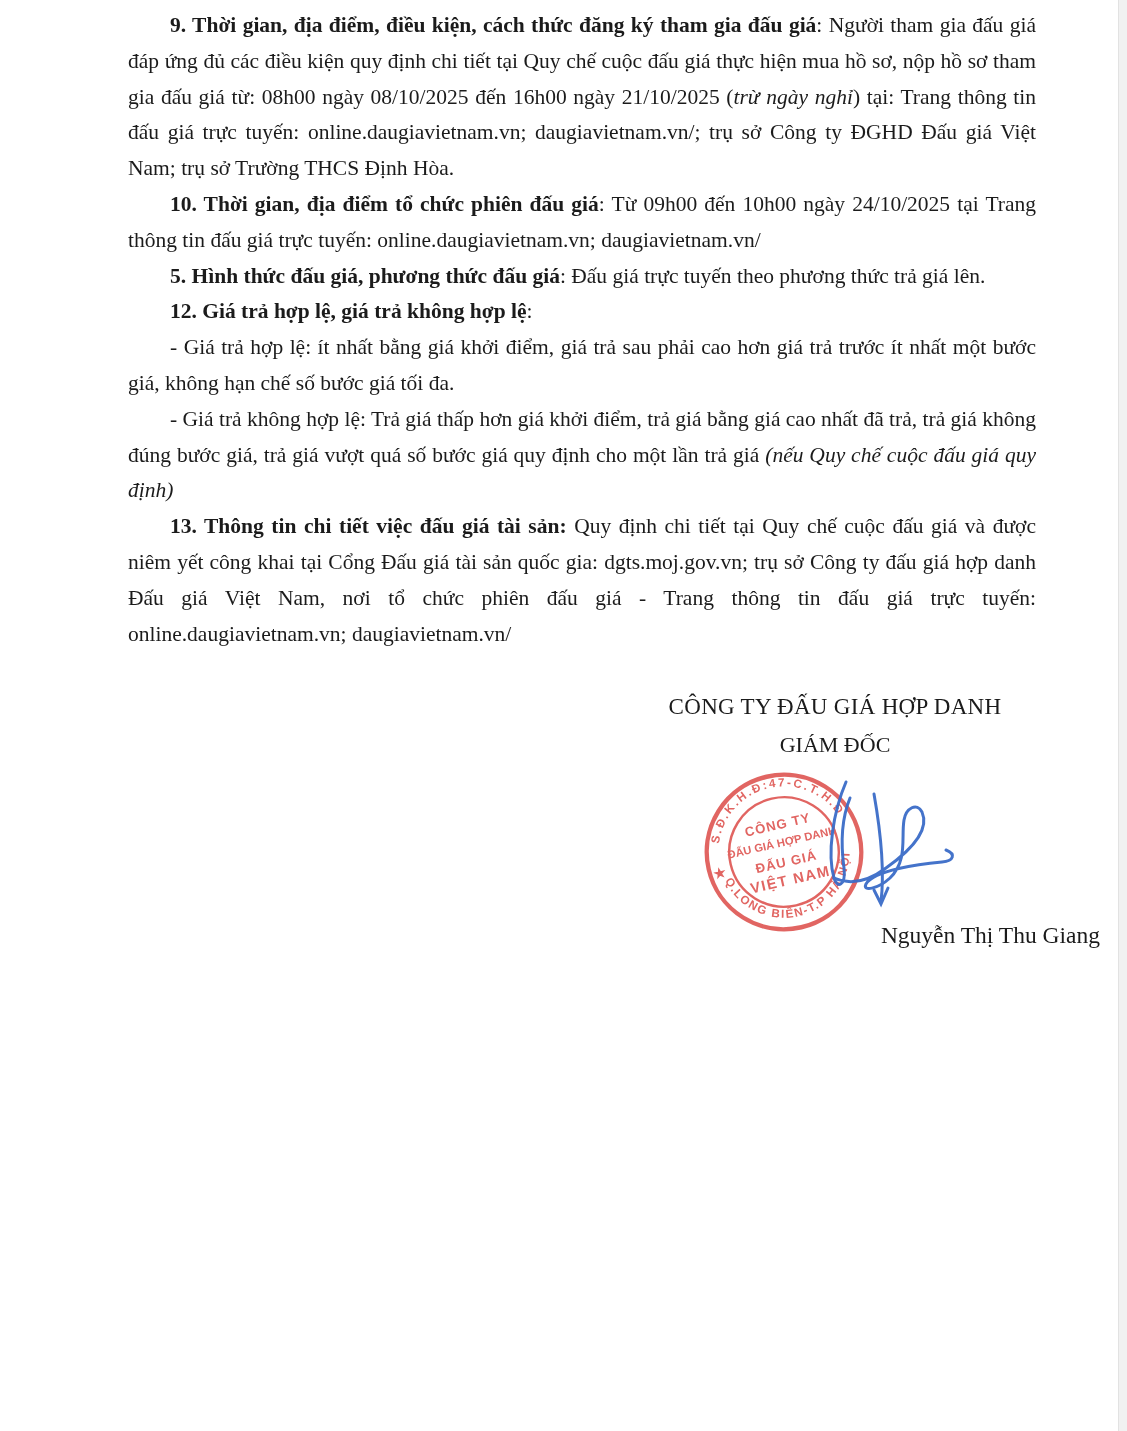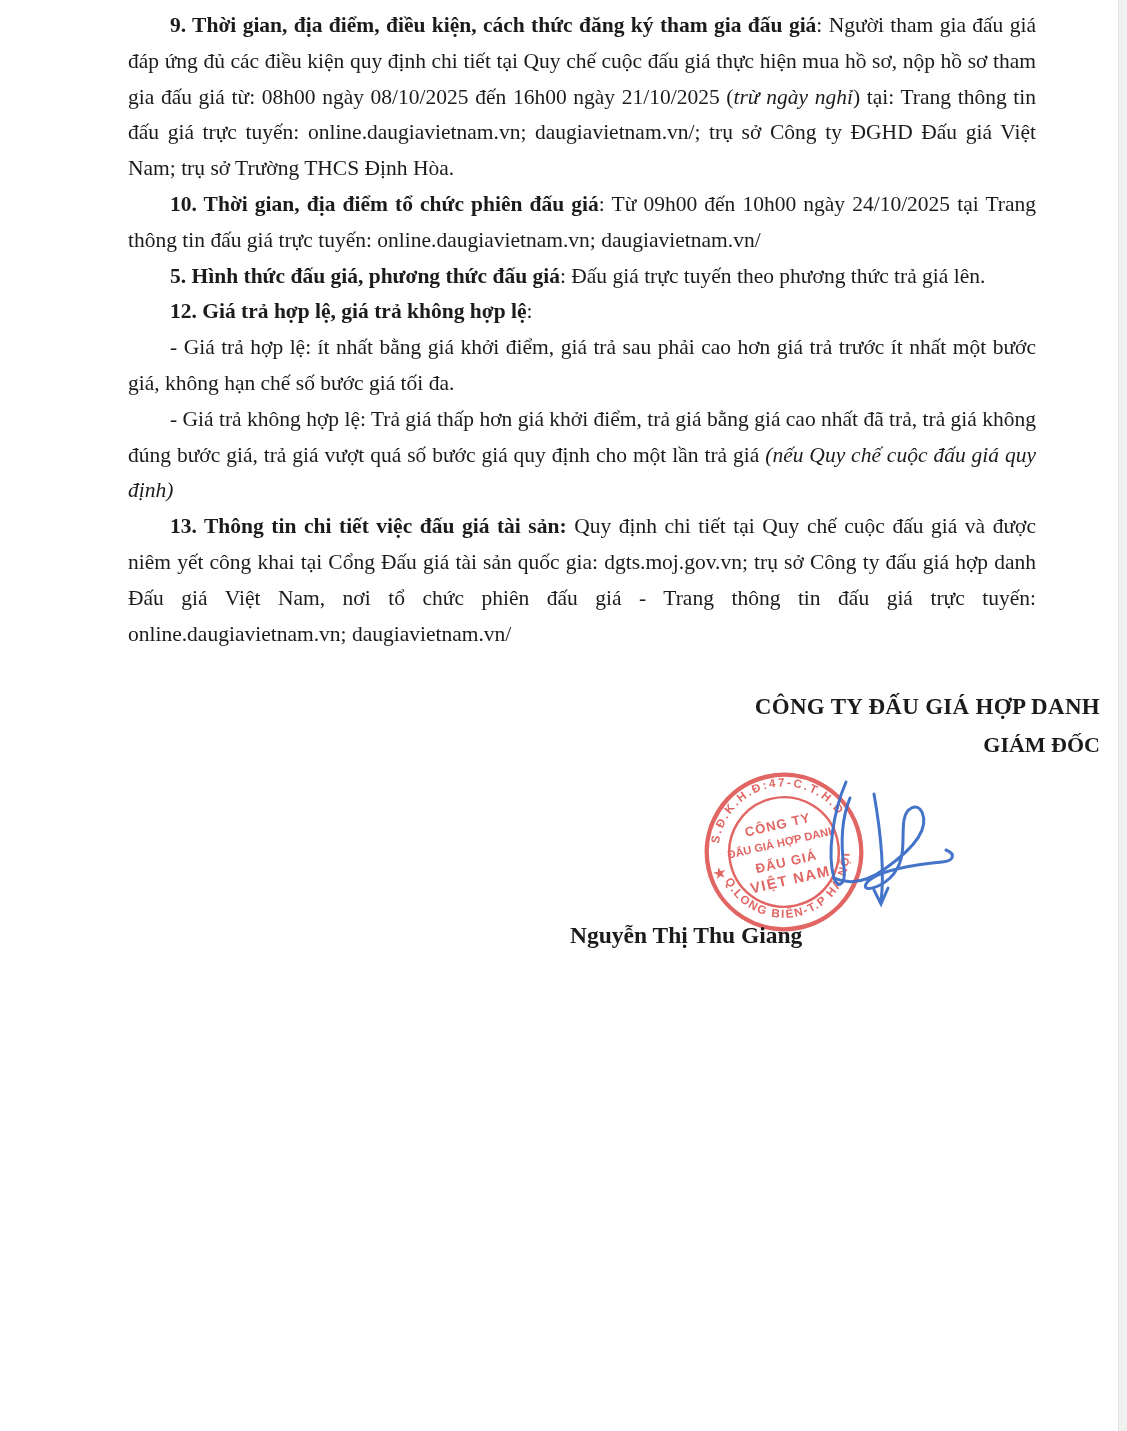--- a/index.html
+++ b/index.html
@@ -19,41 +19,41 @@
     text-align:justify;
   }
   .para { margin:0; text-indent:42px; }
   .seg-bold   { font-weight:bold; }
   .seg-normal { font-weight:normal; }
   .seg-italic { font-style:italic; }
 
   .sig-block {
     position:absolute;
     left:570px; top:691px; width:530px;
-    text-align:right;
-    font-weight:bold;
+    text-align:center;
+    font-weight:normal;
   }
   .sig-company { font-size:23px; line-height:31px; letter-spacing:.3px; }
   .sig-title   { font-size:22px; line-height:30px; margin-top:8px; }
 
   .stamp-svg {
     position:absolute;
     left:694px; top:764px;
     width:180px; height:176px;
   }
   .signature-svg {
     position:absolute;
     left:770px; top:768px;
     width:195px; height:172px;
   }
   .signer-name {
     position:absolute;
     left:570px; top:922px; width:530px;
-    text-align:left;
-    font-weight:bold;
+    text-align:right;
+    font-weight:normal;
     font-size:23.5px;
   }
   .scan-edge {
     position:absolute;
     right:0; top:0; bottom:0; width:8px;
     background:#f1f1f1;
     border-left:1px solid #e2e2e2;
   }
 </style>
 </head>

